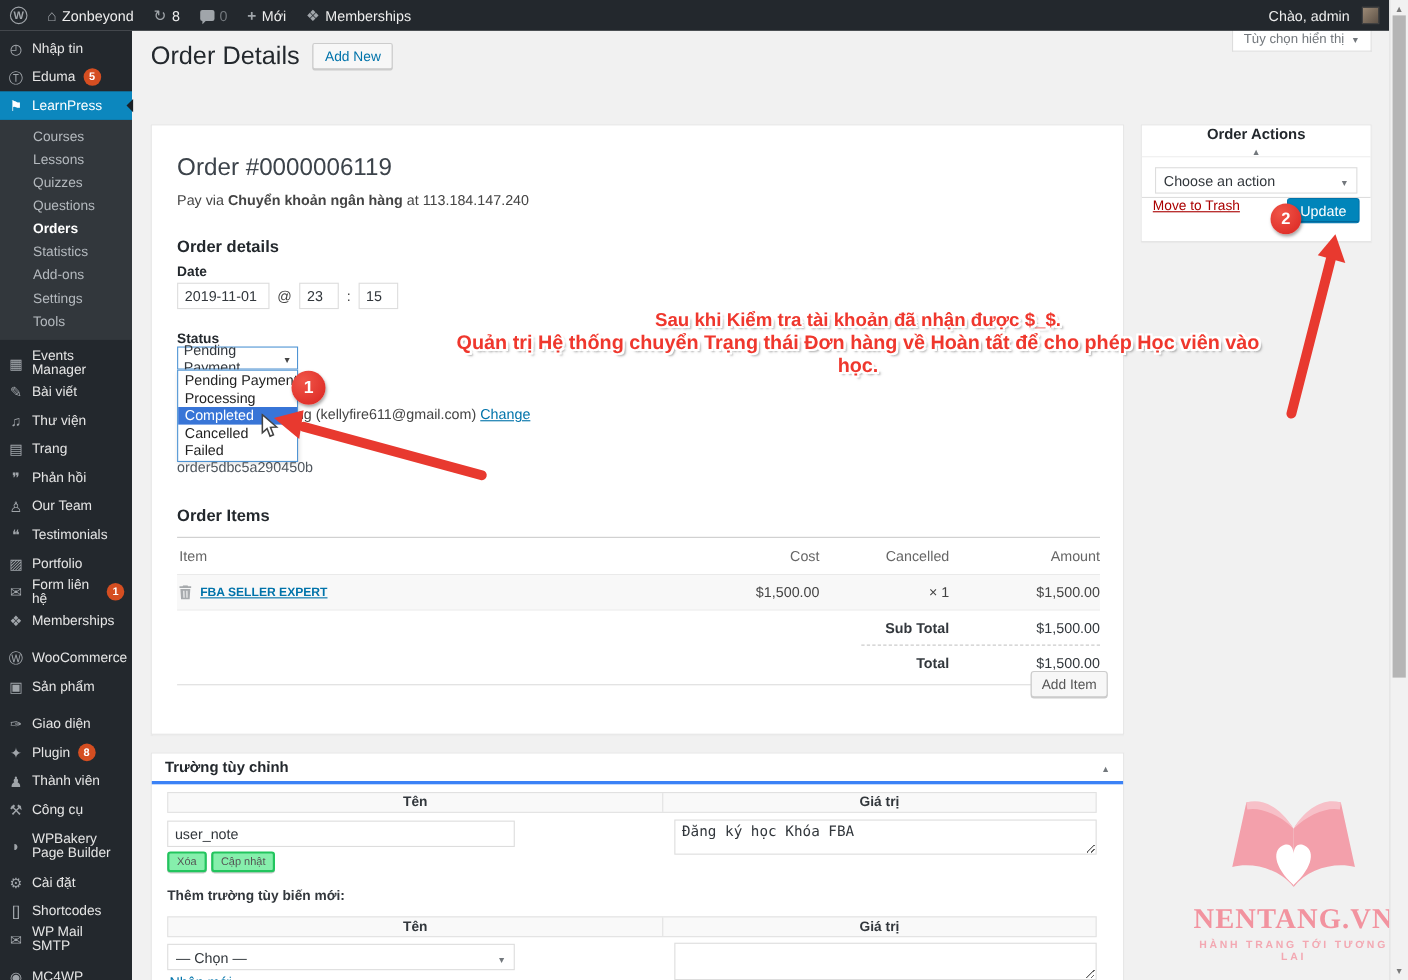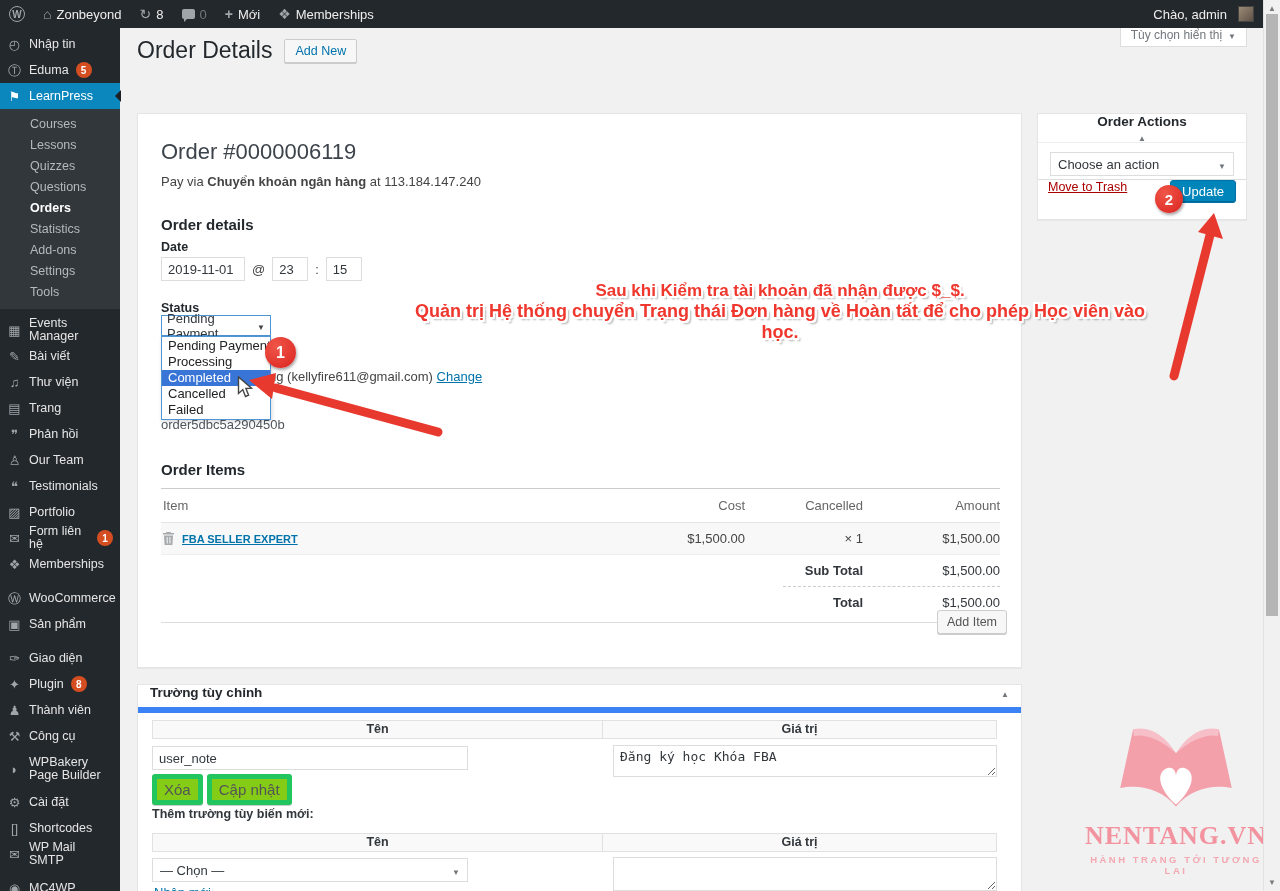--- a/index.html
+++ b/index.html
@@ -80,28 +80,28 @@
   .ab-head { height:29px; display:flex; align-items:center; justify-content:space-between; padding:0 10px; border-bottom:1px solid #eee;flex-direction:column; }
   .ab-title { font-size:13.5px; font-weight:bold; color:#23282d; }
   .toggle::after { content:"▲"; font-size:8px; color:#72777c; }
   .action-select { margin:9px 12px 0; height:24px; border:1px solid #ddd; background:#fff; display:flex; align-items:center; justify-content:space-between; padding:0 7px; font-size:13px; color:#32373c; cursor:pointer; }
   .ab-foot { position:absolute; left:0; right:0; bottom:0; height:40px; border-top:1px solid #ddd; background:#fff; display:flex; align-items:flex-start; justify-content:space-between; padding:0 10px; }
   .trash-link { color:#a00; font-size:12.5px; text-decoration:underline; cursor:pointer; }
   .btn-primary { background:#0085ba; border:1px solid #0073aa; box-shadow:inset 0 -1px 0 #006799; color:#fff; font-size:13px; border-radius:3px; padding:3px 11px; cursor:pointer; }
 
   
   .cf-box { left:137px; top:684px; width:885px; height:240px; }
-  .cf-head { height:28px; display:flex; justify-content:space-between; padding:0 12px; border-bottom:6px solid #3b82f6; }
+  .cf-head { height:28px; display:flex; align-items:center; justify-content:space-between; padding:0 12px; border-bottom:3px solid #3b82f6; }
   .cf-title { font-size:13.5px; font-weight:bold; color:#23282d; }
   .cf-table-head { position:absolute; left:14px; width:845px; height:19px; display:flex; background:#f9f9f9; border:1px solid #e1e1e1; }
   .cfh-name { width:450px; text-align:center; font-weight:bold; font-size:12.5px; color:#32373c; line-height:17px; border-right:1px solid #e1e1e1; }
   .cfh-value { flex:1; text-align:center; font-weight:bold; font-size:12.5px; color:#32373c; line-height:17px; }
   .cf-name-input { position:absolute; left:14px; top:61px; width:316px; height:24px; }
   .cf-value-area { position:absolute; left:475px; top:60px; width:384px; height:32px; border:1px solid #ddd; font-size:13px; color:#32373c; padding:3px 6px; resize:both; overflow:hidden; background:#fff; }
-  .btn-small { background:#84cc16; border:5px solid #22c55e; border-radius:3px; color:#555; font-size:15px; padding:2px 7px; cursor:pointer; box-shadow:0 1px 0 #ccc; }
+  .btn-small { background:#86efac; border:2px solid #22c55e; border-radius:3px; color:#555; font-size:10px; padding:2px 7px; cursor:pointer; box-shadow:0 1px 0 #ccc; }
   .cf-btns { position:absolute; left:14px; top:89px; display:flex; gap:4px; }
   .cf-addnew-label { position:absolute; left:14px; top:122px; font-size:12.5px; font-weight:bold; color:#32373c; }
   .cf-select { position:absolute; left:14px; top:173px; width:316px; height:24px; border:1px solid #ddd; background:#fff; display:flex; align-items:center; justify-content:space-between; padding:0 7px; font-size:13px; color:#32373c; cursor:pointer; }
   .cf-value-area2 { top:172px; height:34px; }
   .cf-enter-new { position:absolute; left:16px; top:200px; font-size:13px; }
 
   
   .annot { position:absolute; left:415px; width:730px; text-align:center; font-weight:bold; color:#ef372d; z-index:20;
     text-shadow:-2px -2px 0 #fff,2px -2px 0 #fff,-2px 2px 0 #fff,2px 2px 0 #fff,-2px 0 0 #fff,2px 0 0 #fff,0 -2px 0 #fff,0 2px 0 #fff,3px 3px 2px rgba(110,110,110,.6); }
   .annot1 { top:281px; font-size:17px; }

